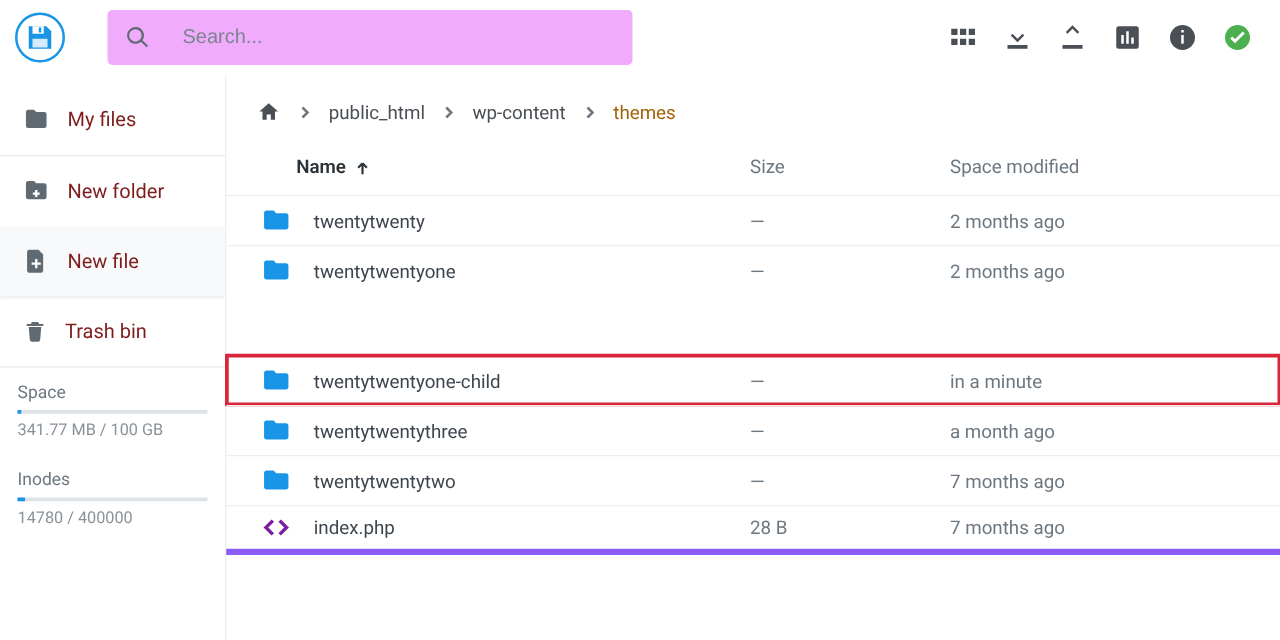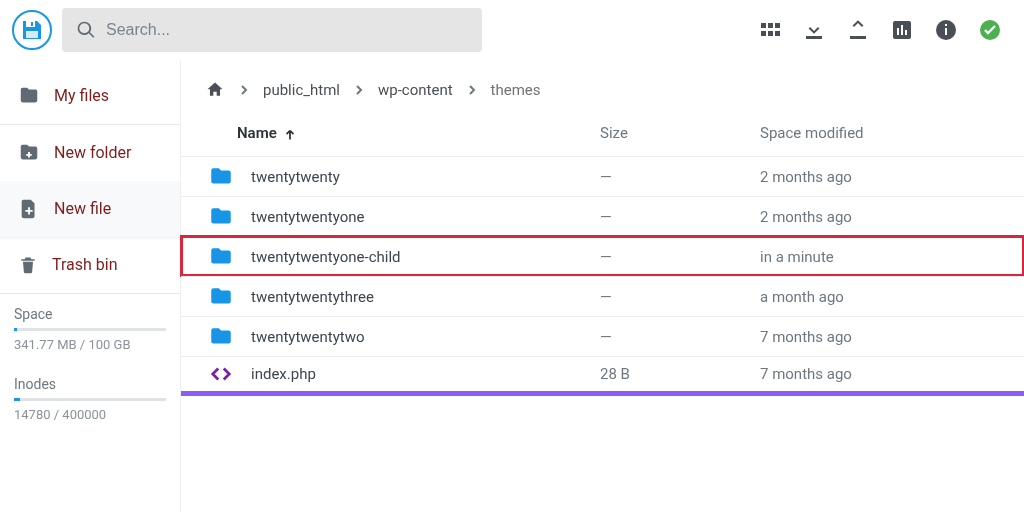--- a/index.html
+++ b/index.html
@@ -1,55 +1,55 @@
 <!DOCTYPE html>
 <html><head>
 <meta charset="utf-8">
 <style>
   * { box-sizing: border-box; margin: 0; padding: 0; }
   html, body { width: 1024px; height: 512px; font-family: -apple-system, BlinkMacSystemFont, "Segoe UI", Roboto, Arial, sans-serif; background: #fff; color: #333; overflow: hidden; }
   .app { display: flex; flex-direction: column; width: 100%; height: 100%; }
   .topbar { display: flex; align-items: center; height: 60px; padding: 0 12px; gap: 10px; }
   .logo { width: 40px; height: 40px; border: 2px solid #1895e6; border-radius: 50%; display: flex; align-items: center; justify-content: center; background: #fff; }
   .logo svg { width: 24px; height: 24px; }
-  .search-wrap { flex: 0 0 420px; height: 44px; display: flex; align-items: center; background: #e5e5e5; border-radius: 4px; padding: 0 14px; gap: 10px; }
+  .search-wrap { flex: 0 0 420px; height: 44px; display: flex; align-items: center; background: #f0abfc; border-radius: 4px; padding: 0 14px; gap: 26px; margin-left: 24px; }
   .search-wrap input { flex: 1; border: none; background: transparent; font-size: 16px; color: #5f6a73; outline: none; }
   .search-wrap input::placeholder { color: #7b858d; }
   .search-icon { width: 20px; height: 20px; fill: #5f6a73; }
   .spacer { flex: 1; }
   .toolbar-icons { display: flex; align-items: center; gap: 20px; padding-right: 10px; }
   .toolbar-icons .tb { width: 24px; height: 24px; fill: #4a4f56; cursor: pointer; }
   .toolbar-icons .tb.green { fill: #4caf50; }
   .body { display: flex; flex: 1; min-height: 0; }
   .sidebar { width: 180px; display: flex; flex-direction: column; padding-top: 8px; }
   .side-item { display: flex; align-items: center; gap: 14px; height: 56px; padding: 0 18px; color: #7f1d1d; font-size: 16px; cursor: pointer; border-bottom: 1px solid transparent; }
   .side-item.active { background: #f8f9fa; box-shadow: 0 1px 2px rgba(0,0,0,.08); }
   .divider-s { height: 1px; background: #e6e8ea; margin: 0; }
   .side-info { padding: 12px 14px; color: #6d7780; font-size: 14px; }
   .side-info .label { margin-bottom: 6px; }
   .progress { width: 100%; height: 3px; background: #e0e3e6; margin-bottom: 6px; position: relative; }
   .progress > span { position: absolute; left: 0; top: 0; bottom: 0; background: #1895e6; }
   .side-info .detail { font-size: 13px; color: #8a9299; }
   .main { flex: 1; border-left: 1px solid #eceef0; display: flex; flex-direction: column; padding-bottom: 10px; }
   .breadcrumb { display: flex; align-items: center; gap: 14px; padding: 20px 24px 10px 24px; color: #4a4f56; font-size: 15px; }
   .crumb { cursor: pointer; }
-  .crumb.last { color: #737373; }
+  .crumb.last { color: #a16207; }
   .crumb-sep { width: 10px; height: 10px; fill: none; stroke: #6d7780; stroke-width: 2; }
   .table-head, .row { display: grid; grid-template-columns: 56px 1fr 160px 240px; align-items: center; }
   .table-head { padding: 14px 24px 14px 12px; font-size: 15px; color: #4a4f56; }
   .table-head .nameh { display: flex; align-items: flex-end; gap: 6px; font-weight: 600; color: #2c3338; padding-left: 44px; grid-column: 1 / span 2; }
   .table-head .sort-arrow { width: 14px; height: 14px; stroke: #2c3338; stroke-width: 2; fill: none; }
   .list { display: flex; flex-direction: column; }
   .row { height: 40px; padding: 0 24px 0 12px; border-top: 1px solid #eceef0; font-size: 15px; color: #3d464f; }
   .row:last-child { border-bottom: 5px solid #8b5cf6; }
   .row .iconcell { display: flex; justify-content: center; }
   .folder-icon { width: 26px; height: 26px; fill: #1895e6; }
   .code-icon { width: 22px; height: 22px; stroke: #7b1fa2; stroke-width: 3; fill: none; }
   .row .namecell { padding-left: 2px; }
-  .row.highlight { outline: 3px solid #d9263a; outline-offset: -2px; }
+  .row.highlight { outline: 3px solid #d9263a; outline-offset: -2px; margin-top: 48px; }
   .muted { color: #6d7780; }
   svg { display: block; }
 </style>
 </head>
 <body>
 
 <div class="app">
   <div class="topbar">
     <div class="logo">
       <svg viewBox="0 0 24 24">

